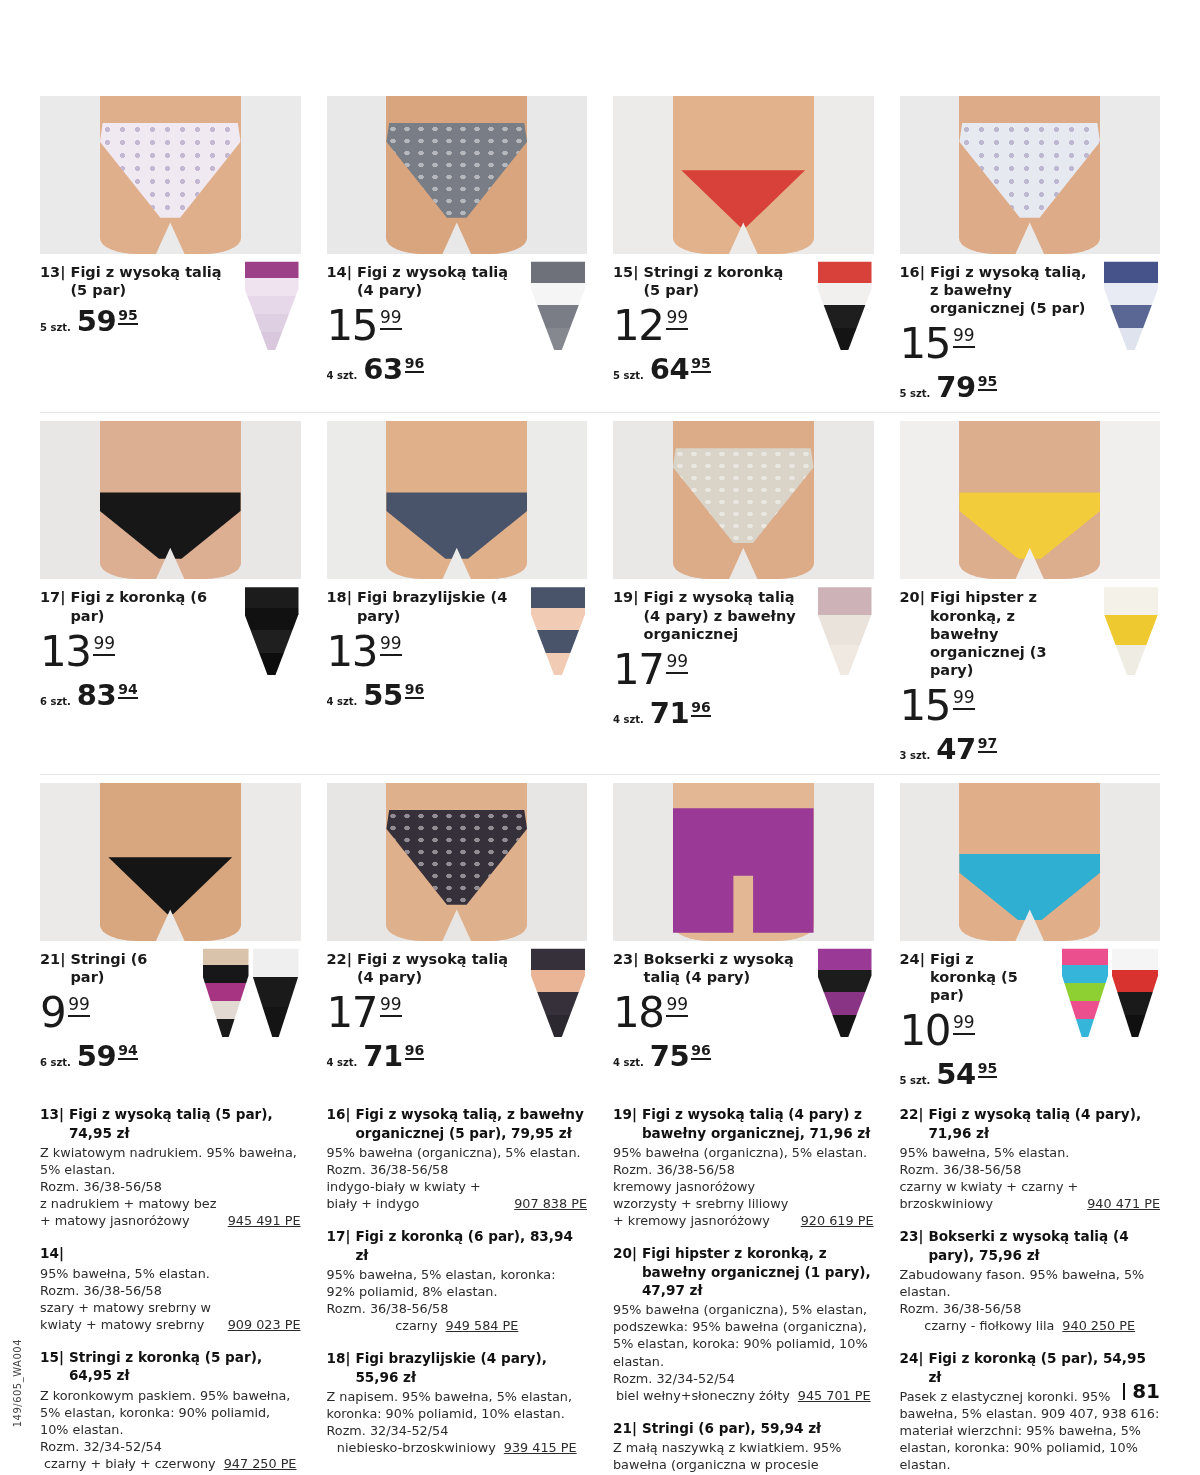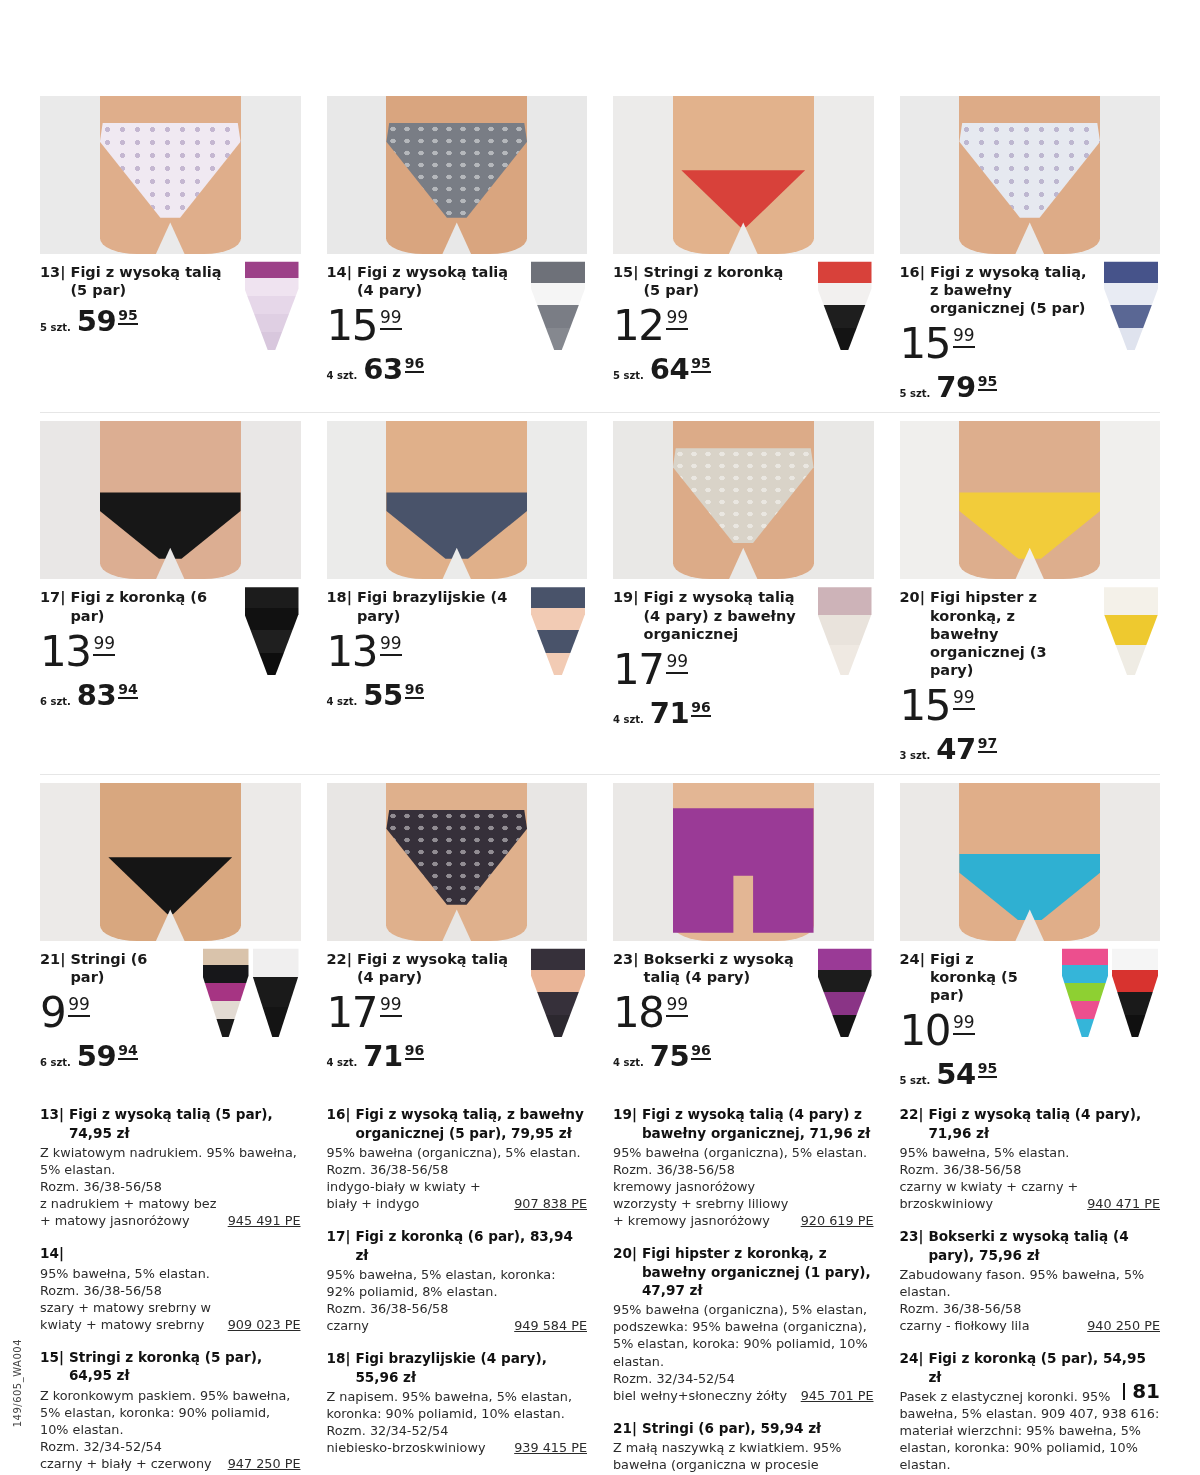--- a/index.html
+++ b/index.html
@@ -38,21 +38,21 @@
   .thumb { position:absolute; right:2px; top:6px; display:flex; gap:4px; }
   .stack { width:54px; height:90px; display:flex; flex-direction:column;
            clip-path:polygon(0 2%,100% 2%,100% 32%,57% 100%,43% 100%,0 32%); }
   .wide-thumb .stack { width:46px; }
   .stack > div { flex:1; }
 
   .descs { display:grid; grid-template-columns:repeat(4,1fr); column-gap:26px; margin-top:14px; }
   .desc { margin-bottom:15px; font-size:12.8px; line-height:1.34; color:#2b2b2b; }
   .d-title { display:flex; gap:5px; font-weight:bold; font-size:13.6px; color:#111; margin-bottom:2px; }
   .d-num { white-space:nowrap; }
-  .variant { display:flex; justify-content:space-between; align-items:flex-end; gap:8px; }
+  .variant { display:flex; justify-content:center; align-items:flex-end; gap:8px; }
   .v-code { white-space:nowrap;text-decoration:underline; }
 
   .print-code { position:absolute; left:12px; bottom:48px; writing-mode:vertical-rl;
                 transform:rotate(180deg); font-size:10px; color:#444; letter-spacing:0.5px; }
   .page-num { position:absolute; right:40px; bottom:72px; font-size:20px; font-weight:bold; color:#111; }
   .bar { display:inline-block; width:2px; height:17px; background:#111; margin-right:7px; vertical-align:-2px; }
 </style>
 </head>
 <body>
 

